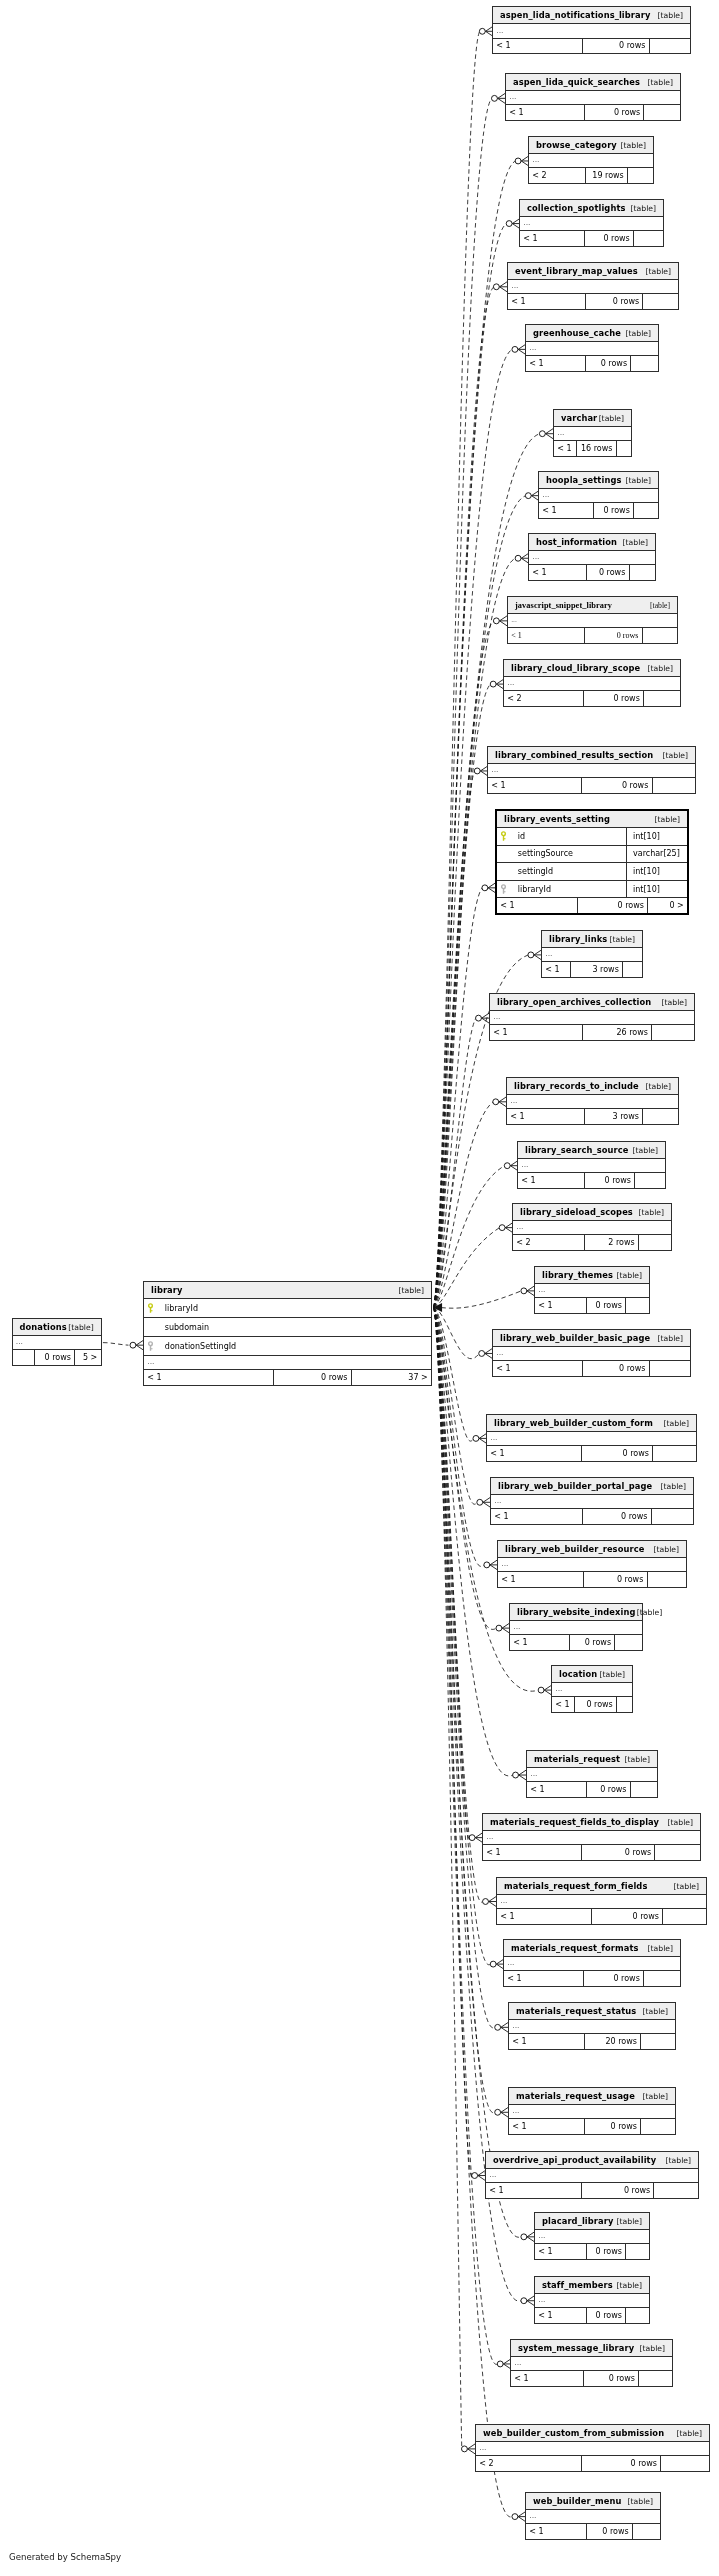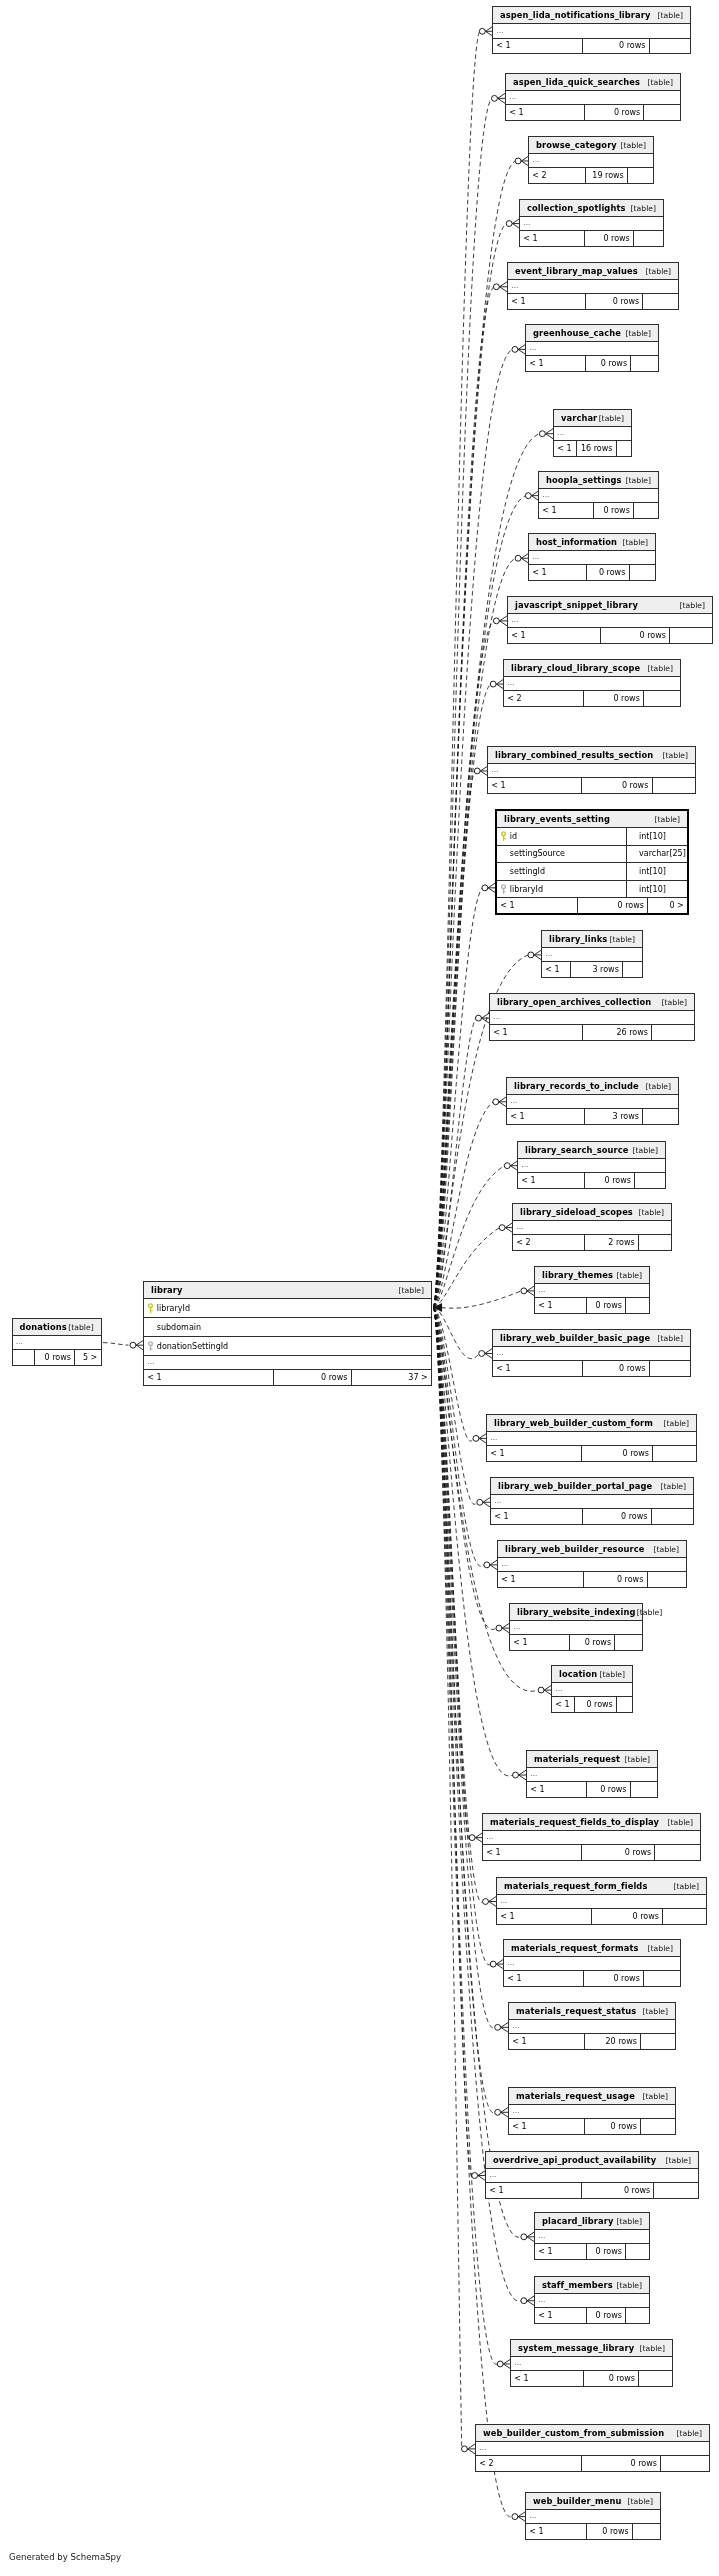--- a/index.html
+++ b/index.html
@@ -14,27 +14,27 @@
     position:absolute;background:#fff;border:1.3px solid #2e2e2e;box-sizing:border-box;
   }
   .tbl.focal{border:2.6px solid #000;}
   .hdr{
     display:flex;justify-content:space-between;align-items:center;
     background:#efefef;border-bottom:1.3px solid #2e2e2e;
     height:16px;padding:0 7px;white-space:nowrap;
   }
   .tname{font-weight:bold;font-size:8.3px;letter-spacing:0.1px;}
   .tsuffix{font-size:7.7px;color:#111;margin-left:1.3px;}
-  .crow{display:flex;align-items:center;border-bottom:1px solid #2e2e2e;height:18px;}
+  .crow{display:flex;align-items:center;border-bottom:1px solid #2e2e2e;height:18px;gap:8px;}
   .tbl.focal .crow{height:16.6px;}
   .keyslot{width:12.8px;display:flex;justify-content:center;align-items:center;flex:0 0 12.8px;}
   .cname{font-size:8px;flex:1 1 auto;white-space:nowrap;}
   .ctype{
     flex:0 0 61px;border-left:1px solid #2e2e2e;align-self:stretch;
-    display:flex;align-items:center;padding-left:12px;font-size:8px;box-sizing:border-box;
+    display:flex;align-items:center;padding-left:6px;font-size:8px;box-sizing:border-box;
   }
   .dots{
     height:13.4px;border-bottom:1px solid #2e2e2e;color:#666;font-size:7.7px;
     padding:0 3.2px;display:flex;align-items:center;line-height:6.4px;
   }
   .ftr{display:flex;height:14.4px;font-size:8px;white-space:nowrap;}
   .fc{display:flex;align-items:center;padding:0 3.2px;box-sizing:border-box;overflow:hidden;}
   .fc + .fc{border-left:1px solid #2e2e2e;}
   .fc.rows,.fc.children{justify-content:flex-end;}
   #credit{
@@ -339,21 +339,21 @@
         <span class="tname">host_information</span>
         <span class="tsuffix">[table]</span>
       </div>
       <div class="dots">...</div>
       <div class="ftr">
         <div class="fc parents" style="width: 45%;">&lt; 1</div>
         <div class="fc rows" style="width: 34%;">0 rows</div>
         <div class="fc children" style="width: 21%;"></div>
       </div>
     </div>
-    <div class="tbl" style="left: 507px; top: 596px; width: 206px;">
+    <div class="tbl" style="left: 507px; top: 596px; width: 171px; font-family: Liberation Serif, serif;">
       <div class="hdr">
         <span class="tname">javascript_snippet_library</span>
         <span class="tsuffix">[table]</span>
       </div>
       <div class="dots">...</div>
       <div class="ftr">
         <div class="fc parents" style="width: 45%;">&lt; 1</div>
         <div class="fc rows" style="width: 34%;">0 rows</div>
         <div class="fc children" style="width: 21%;"></div>
       </div>

